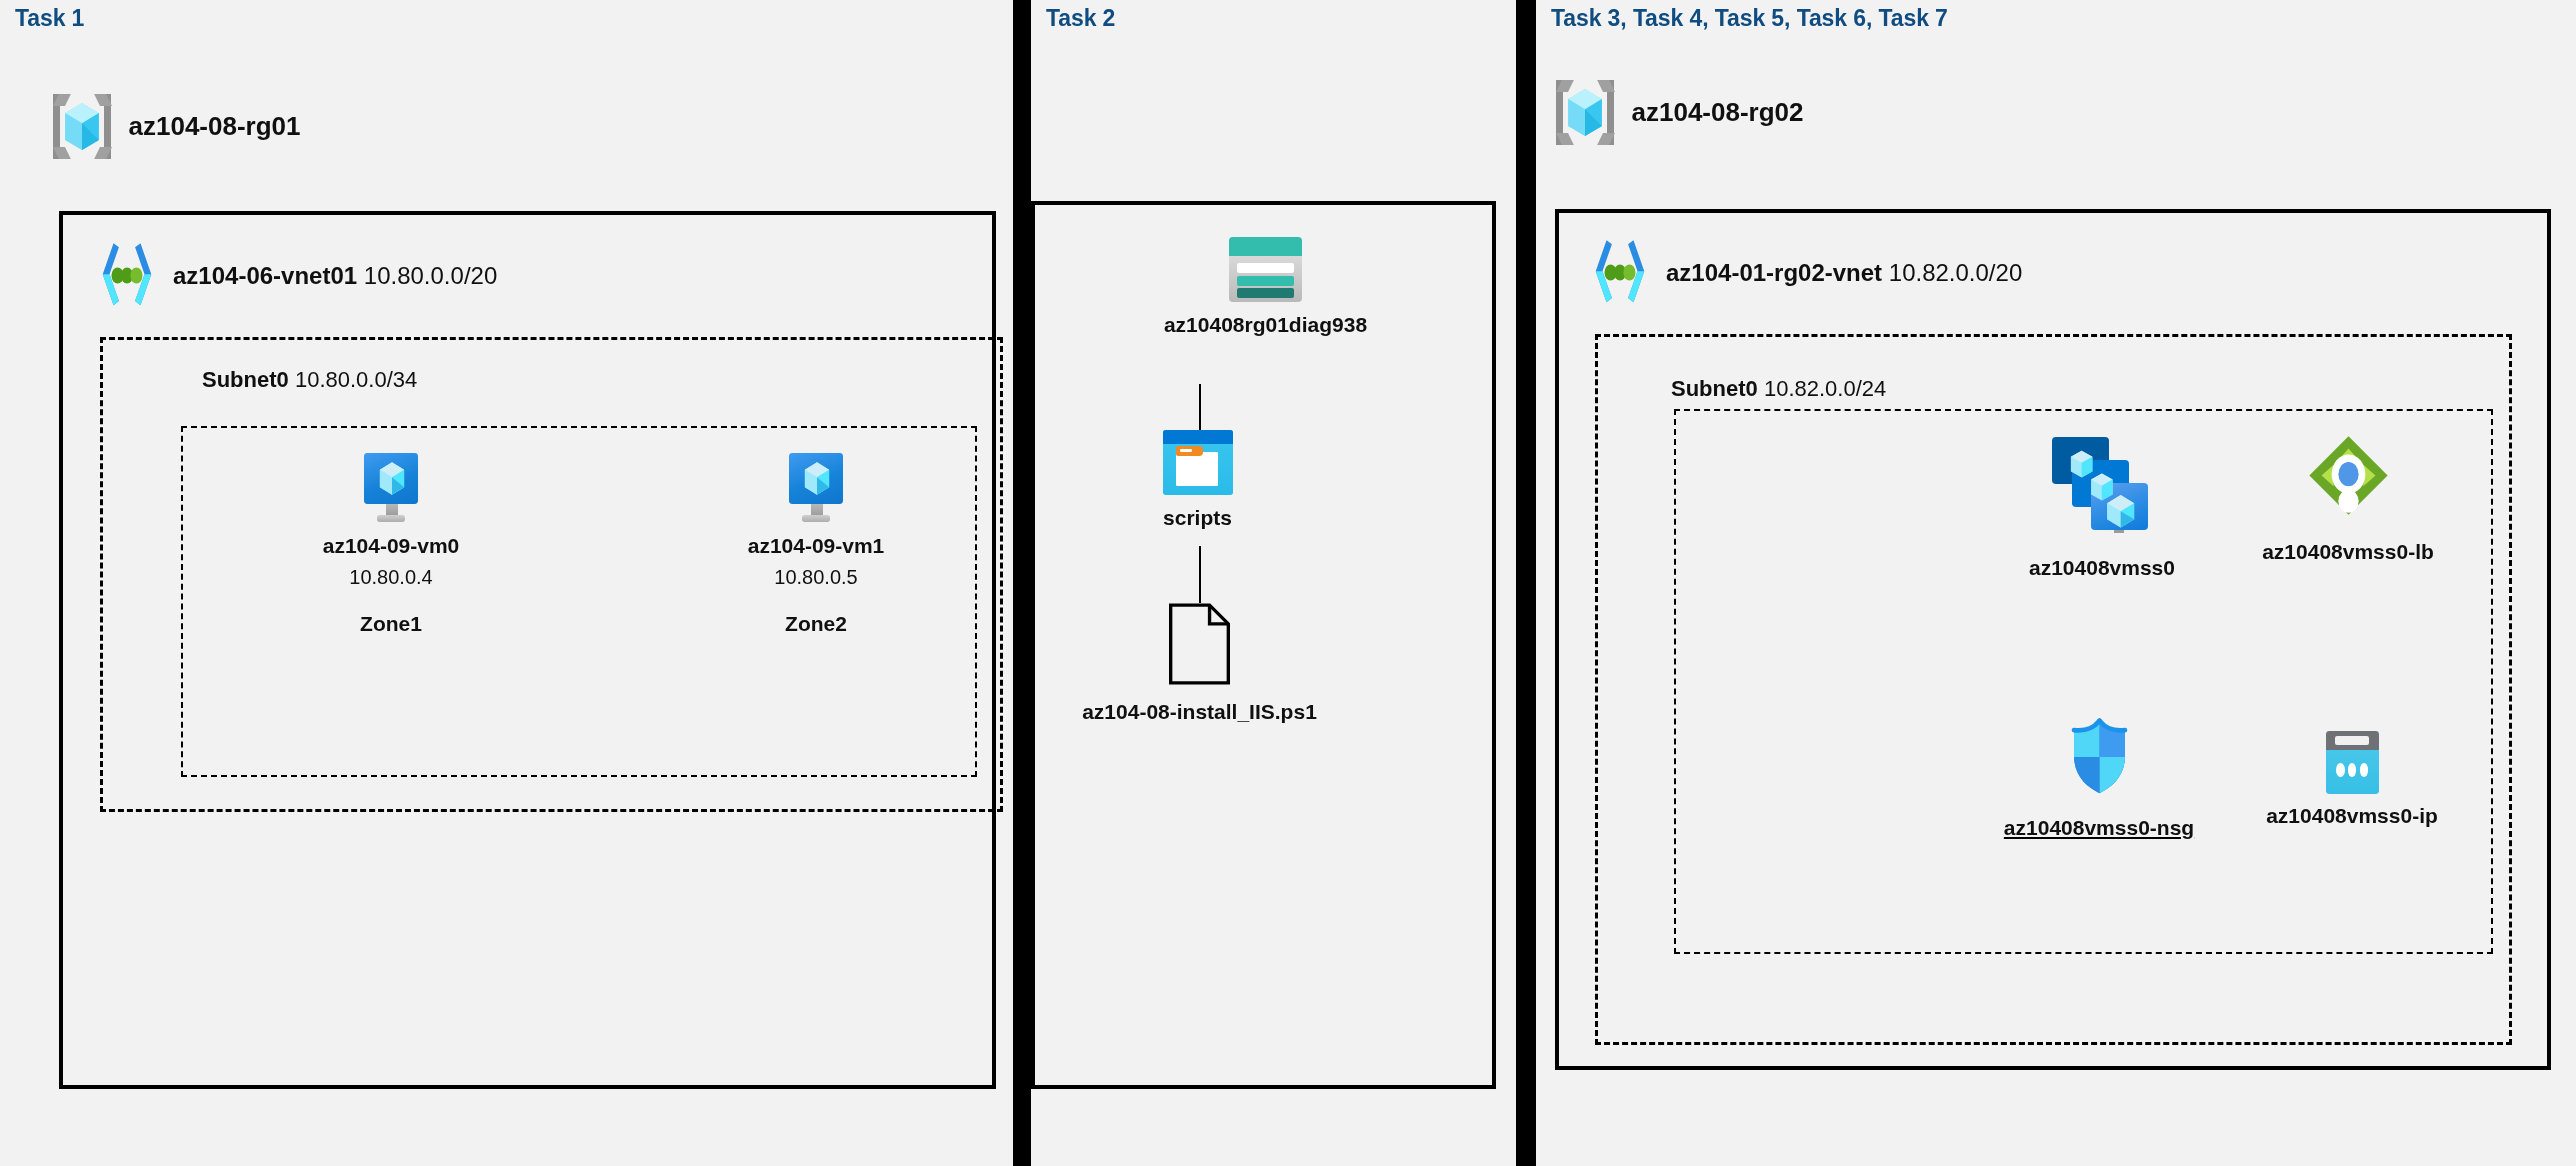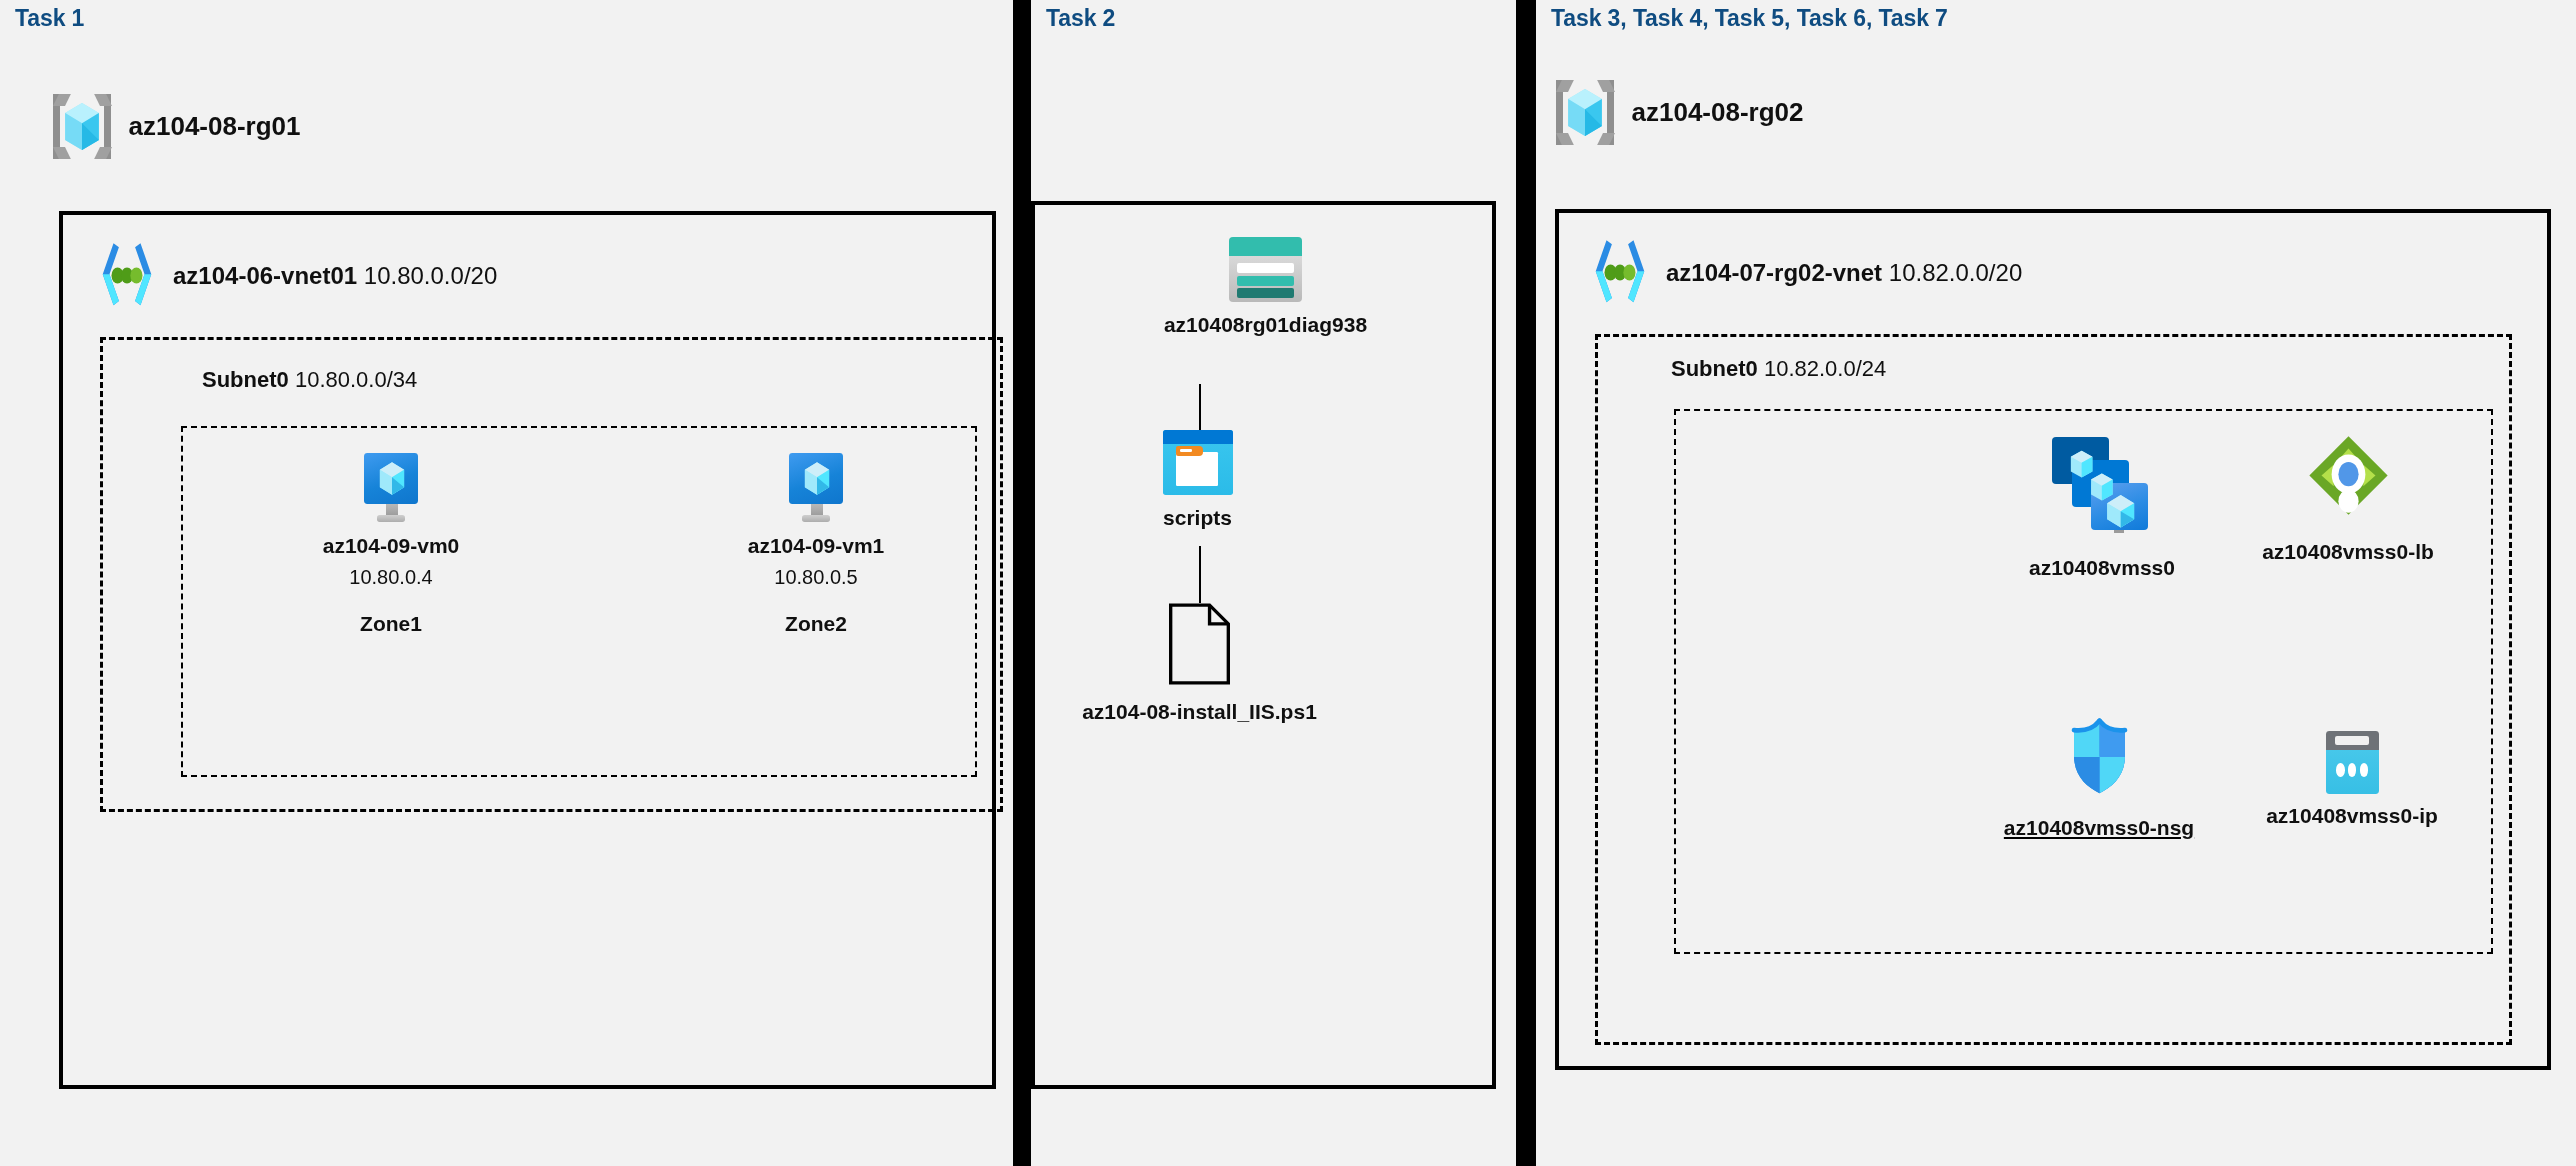--- a/index.html
+++ b/index.html
@@ -330,28 +330,28 @@
         <path d="M26 6 L10 52 L26 98 L34 92 L20 52 L34 12 Z" fill="#2b8ce4"></path>
         <path d="M20 52 L34 92 L26 98 L10 52 Z" fill="#50e6ff"></path>
         <path d="M66 6 L82 52 L66 98 L58 92 L72 52 L58 12 Z" fill="#2b8ce4"></path>
         <path d="M72 52 L58 92 L66 98 L82 52 Z" fill="#50e6ff"></path>
         <ellipse cx="32" cy="54" rx="9" ry="12" fill="#4f9c18"></ellipse>
         <ellipse cx="46" cy="54" rx="9" ry="12" fill="#4f9c18"></ellipse>
         <ellipse cx="60" cy="54" rx="9" ry="12" fill="#76bc2d"></ellipse>
       </svg>
     </div>
     <div class="vnet-label">
-      <b>az104-07-rg02-vnet</b>
+      <b>az104-01-rg02-vnet</b>
       <span class="cidr">10.82.0.0/20</span>
     </div>
   </div>
 
   <div class="dashed-box" style="left:59px;top:334px;width:917px;height:711px;"></div>
 
-  <div class="subnet-label" style="left:135px;top:356px;text-align:center;">
+  <div class="subnet-label" style="left:135px;top:376px;text-align:center;">
     <b>Subnet0</b>
     <span>10.82.0.0/24</span>
   </div>
 
   <div class="dashed-box thin" style="left:138px;top:409px;width:819px;height:545px;"></div>
 
   <div class="node" style="left:465px;top:437px;width:202px;">
     <div class="ico-vmss">
       <div class="card c1"></div>
       <div class="card c2"></div>

